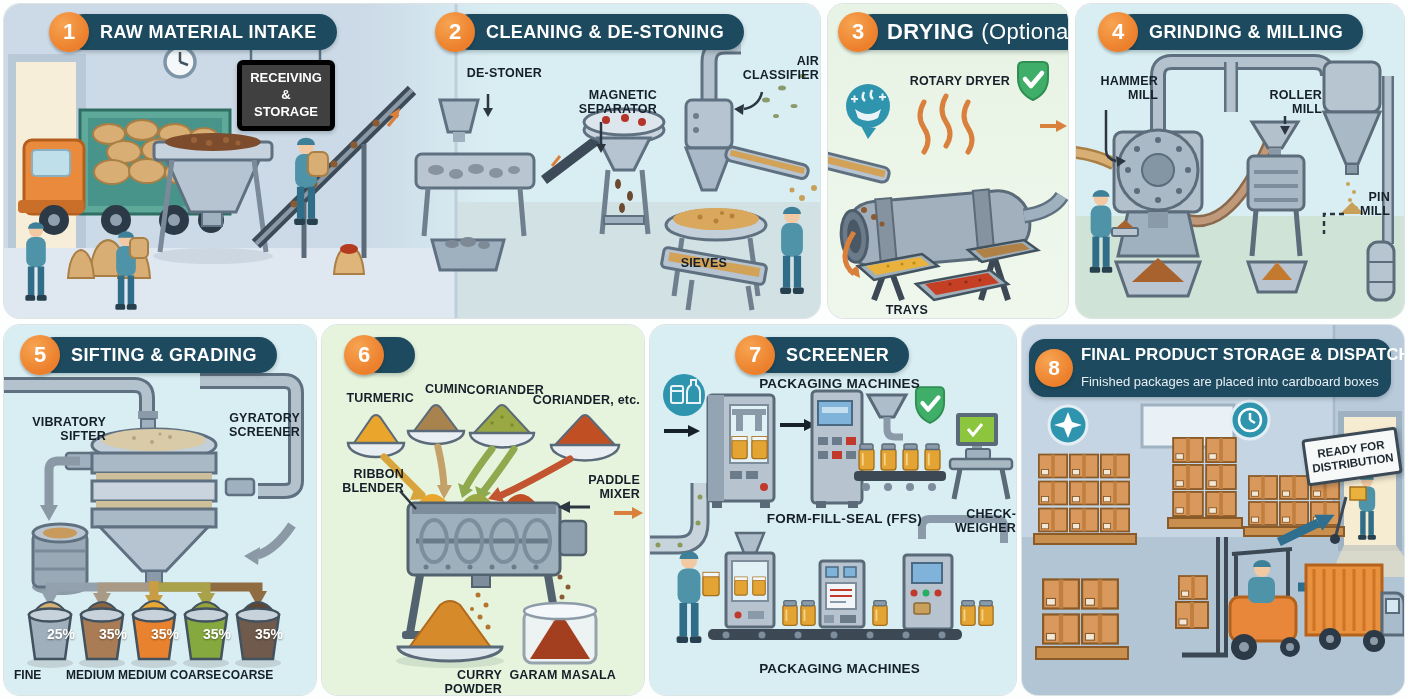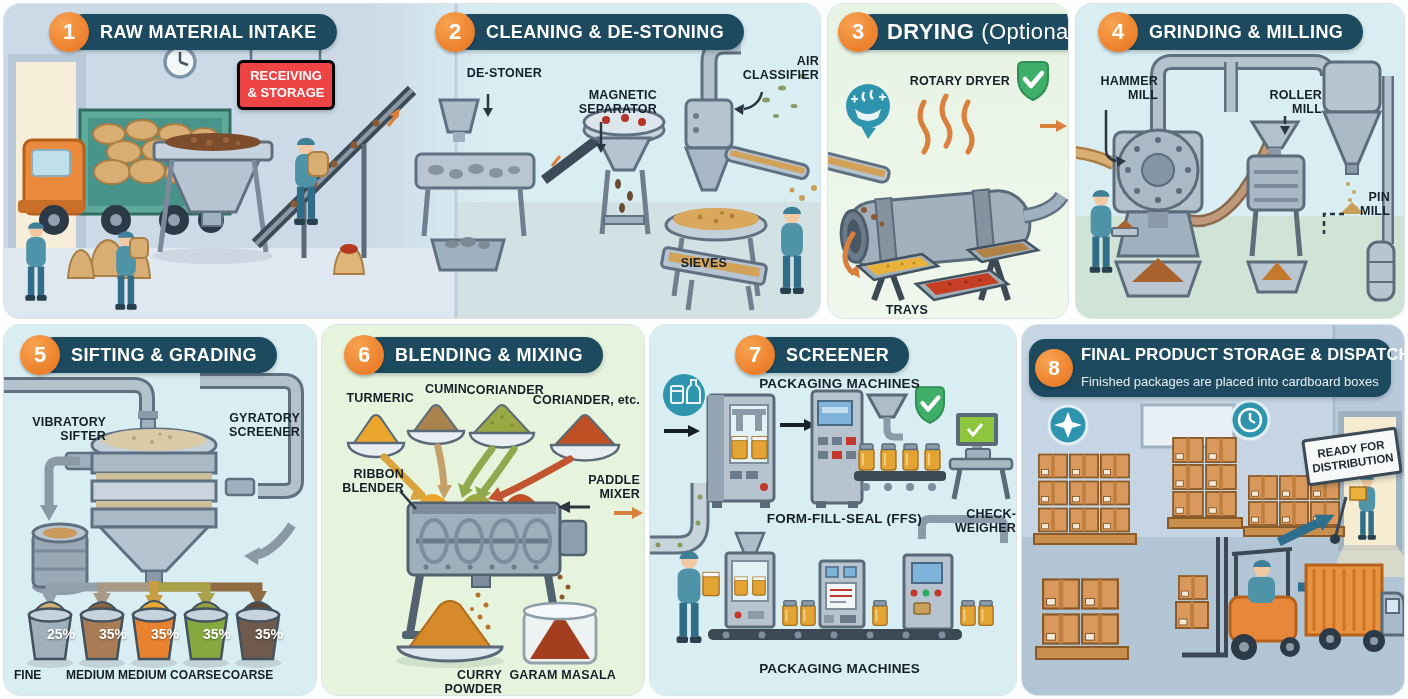--- a/index.html
+++ b/index.html
@@ -5,21 +5,21 @@
 *{margin:0;padding:0;box-sizing:border-box}
 body{font-family:"Liberation Sans",sans-serif;background:#ffffff}
 #stage{position:relative;width:1408px;height:699px;background:#fdfefe;overflow:hidden}
 .panel{position:absolute;border-radius:16px;overflow:hidden;box-shadow:0 0 0 1px rgba(130,150,160,.25)}
 svg.art{position:absolute;left:0;top:0;display:block}
 .pill{position:absolute;height:36px;display:flex;align-items:center;background:#1d4a5f;border-radius:999px;padding:0 20px 0 34px;z-index:6;box-shadow:0 2px 4px rgba(10,30,40,.25)}
 .pill .t{color:#fff;font-weight:bold;font-size:18px;letter-spacing:.4px;white-space:nowrap}
 .pill .t .opt{font-weight:normal;margin-left:7px}
 .badge{position:absolute;left:-17px;top:50%;transform:translateY(-50%);width:40px;height:40px;border-radius:50%;background:radial-gradient(circle at 35% 30%,#f7a452,#ec7f2b 70%);color:#fff;font-weight:bold;font-size:22px;display:flex;align-items:center;justify-content:center;box-shadow:0 2px 3px rgba(10,30,40,.3);z-index:7}
 .lbl{position:absolute;font-weight:bold;font-size:12.5px;line-height:1.12;color:#151f29;text-align:right;letter-spacing:.2px;z-index:5}
-.sign{position:absolute;background:#ef4444;border:3px solid #000000;border-radius:6px;color:#fff;font-weight:bold;font-size:13px;line-height:1.3;text-align:center;padding:5px 6px;z-index:5;box-shadow:0 2px 4px rgba(10,30,40,.25)}
+.sign{position:absolute;background:#404040;border:5px solid #000000;border-radius:6px;color:#fff;font-weight:bold;font-size:13px;line-height:1.3;text-align:center;padding:5px 6px;z-index:5;box-shadow:0 2px 4px rgba(10,30,40,.25)}
 .pct{position:absolute;color:#fff;font-weight:bold;font-size:14px;text-align:right;z-index:5;text-shadow:0 1px 2px rgba(0,0,0,.4)}
 .grade{position:absolute;font-weight:bold;font-size:12px;color:#151f29;z-index:5}
 .ready{position:absolute;background:#f7f9f9;border:3px solid #3c4a56;border-radius:4px;color:#1d2730;font-weight:bold;font-size:11.5px;line-height:1.25;text-align:center;padding:6px 4px;transform:rotate(-8deg);z-index:5;box-shadow:2px 3px 5px rgba(10,30,40,.25)}
 .hdr8{position:absolute;left:7px;top:14px;width:362px;background:#1d4a5f;border-radius:16px;padding:6px 12px 8px 52px;z-index:6;box-shadow:0 2px 4px rgba(10,30,40,.25)}
 .hdr8 .t{color:#fff;font-weight:bold;font-size:16.5px;letter-spacing:.2px;white-space:nowrap}
 .hdr8 .s{color:#e6eef4;font-size:13px;margin-top:10px;white-space:nowrap}
 .hdr8 .badge{left:6px}
 </style>
 </head>
 <body>
@@ -599,21 +599,20 @@
             <circle cx="240" cy="272" r="2.5"></circle>
             <circle cx="248" cy="280" r="2"></circle>
           </g>
         <rect x="202" y="286" width="72" height="52" rx="8" fill="#eef3f6" opacity="0.9" stroke="#8d9ba8" stroke-width="3"></rect>
         <path d="M208 334 L232 296 Q238 290 244 296 L268 334 Z" fill="#a33f1e"></path>
         <ellipse cx="238" cy="286" rx="36" ry="8" fill="#f4f8fa" stroke="#8d9ba8" stroke-width="2.5"></ellipse>
       </g>
     </svg>
     <div class="pill" style="left:39px;top:12px">
       <span class="badge">6</span>
-      <span class="t">BLENDING &amp; MIXING</span>
     </div>
     <div class="lbl" style="left:16px;top:66px;width:76px"><span>TURMERIC</span></div>
     <div class="lbl" style="left:83px;top:57px;width:62px"><span>CUMIN</span></div>
     <div class="lbl" style="left:138px;top:58px;width:84px"><span>CORIANDER</span></div>
     <div class="lbl" style="left:210px;top:68px;width:108px"><span>CORIANDER, etc.</span></div>
     <div class="lbl" style="left:6px;top:142px;width:76px"><span>RIBBON</span><br><span>BLENDER</span></div>
     <div class="lbl" style="left:244px;top:148px;width:74px"><span>PADDLE</span><br><span>MIXER</span></div>
     <div class="lbl" style="left:76px;top:343px;width:104px"><span>CURRY POWDER</span></div>
     <div class="lbl" style="left:184px;top:343px;width:110px"><span>GARAM MASALA</span></div>
   </div>

